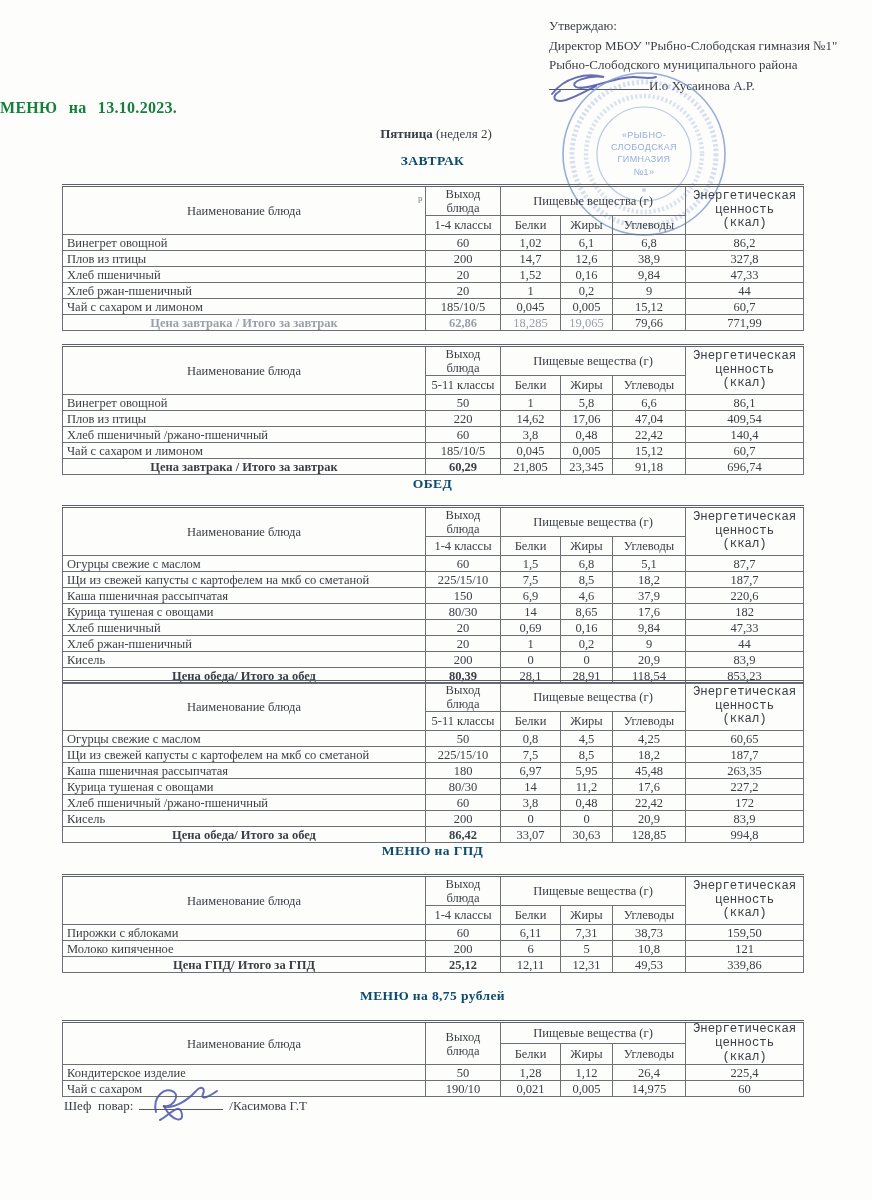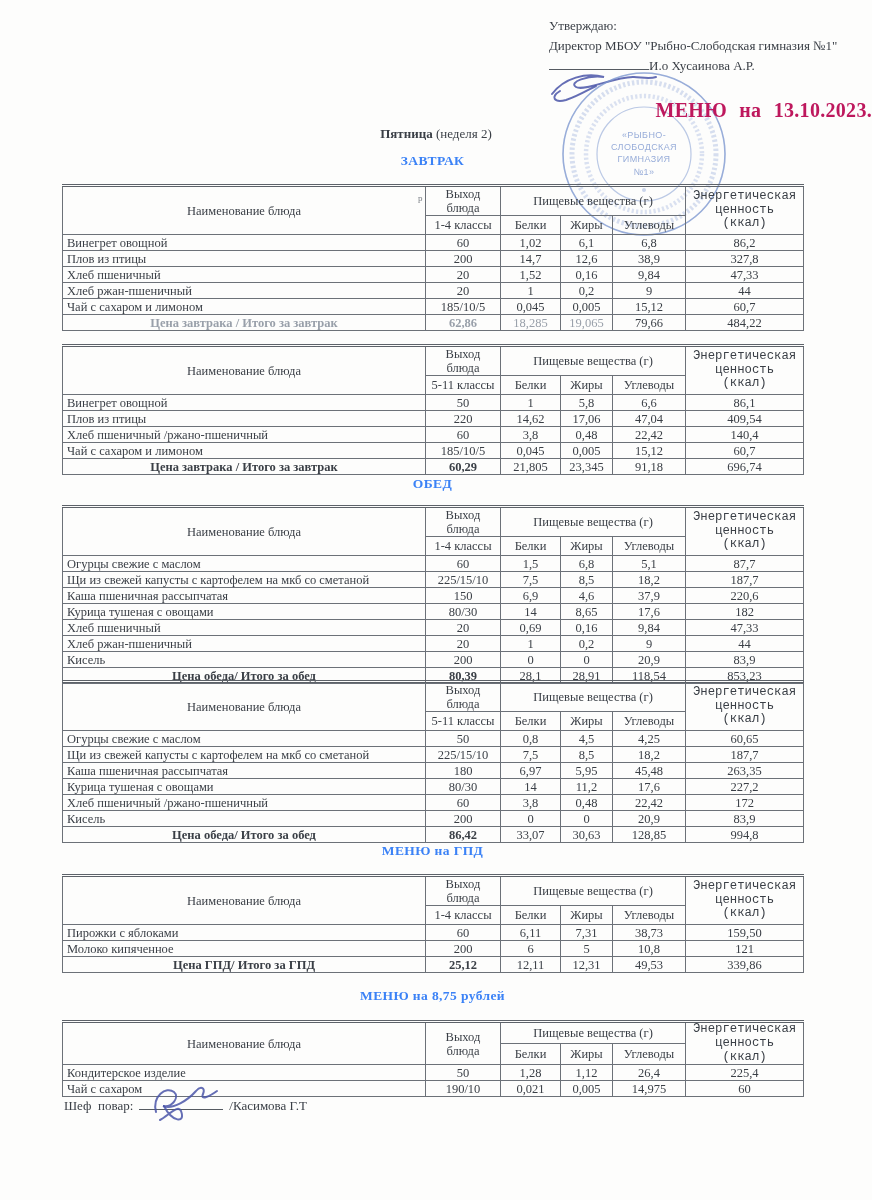--- a/index.html
+++ b/index.html
@@ -13,26 +13,26 @@
   .page{
     position:relative;width:872px;height:1200px;
     background:#fdfdfc;
   }
   
   .approval{position:absolute;left:549px;top:16px;font-size:13px;line-height:19.5px;white-space:nowrap;}
   .sign-line{margin-top:1px;}
   .underline{display:inline-block;width:100px;border-bottom:1px solid #555a61;height:12px;vertical-align:baseline;}
   .underline.u2{width:84px;margin:0 6px;}
   
-  .title{position:absolute;left:0;top:99px;width:872px;text-align:right;
-    font-size:20px;font-weight:bold;word-spacing:7px;letter-spacing:.3px;color:#be185d;}
+  .title{position:absolute;left:0;top:99px;width:872px;text-align:left;
+    font-size:16px;font-weight:bold;word-spacing:7px;letter-spacing:.3px;color:#15803d;}
   .subtitle{position:absolute;left:0;top:126px;width:872px;text-align:center;font-size:13px;}
   .subtitle .wd{font-weight:bold;}
   .sec-title{position:absolute;left:62px;width:741px;text-align:center;
-    font-size:13.5px;font-weight:bold;letter-spacing:.4px;color:#3b82f6;}
+    font-size:13.5px;font-weight:bold;letter-spacing:.4px;color:#0c4a6e;}
   
   .menu-table{
     position:absolute;left:62px;width:741px;
     border-collapse:collapse;table-layout:fixed;
     font-size:12.5px;color:#3a3f46;
     border:1.5px solid #5d6269;border-top:3px double #5d6269;
   }
   .menu-table th,.menu-table td{
     border:1px solid #6c7178;padding:0 4px;
     font-weight:normal;line-height:1.12;box-sizing:border-box;
@@ -61,20 +61,21 @@
   .chef-label{white-space:pre;}
 </style>
 </head>
 <body>
 
 <div class="page">
 
   <div class="approval">
     <div>Утверждаю:</div>
     <div>Директор МБОУ "Рыбно-Слободская гимназия №1"</div>
+    <div>Рыбно-Слободского муниципального района</div>
     <div class="sign-line"><span class="underline"></span><span>И.о Хусаинова А.Р.</span></div>
   </div>
 
   <svg class="sig sig-director" width="116" height="44" viewBox="0 0 116 44">
     <path d="M6 30 C 18 14, 40 8, 58 13 C 42 11, 22 18, 30 23 C 38 28, 70 12, 88 13 C 97 13.5, 104 15, 110 13"></path>
     <path d="M14 27 C 4 33, 8 39, 20 36 C 30 33, 42 26, 50 22"></path>
   </svg>
 
   <svg class="stamp" width="172" height="172" viewBox="0 0 172 172">
     <g opacity="0.78">
@@ -163,21 +164,21 @@
           <td class="num">0,005</td>
           <td class="num">15,12</td>
           <td class="num">60,7</td>
         </tr>
         <tr class="total">
           <td class="dish faded">Цена завтрака / Итого за завтрак</td>
           <td class="num faded">62,86</td>
           <td class="num faded">18,285</td>
           <td class="num faded">19,065</td>
           <td class="num">79,66</td>
-          <td class="num">484,22</td>
+          <td class="num">771,99</td>
         </tr>
       </tbody>
   </table>
 
   <table class="menu-table" style="top:344px">
     <colgroup>
         <col style="width:363px">
         <col style="width:75px">
         <col style="width:60px">
         <col style="width:52px">

